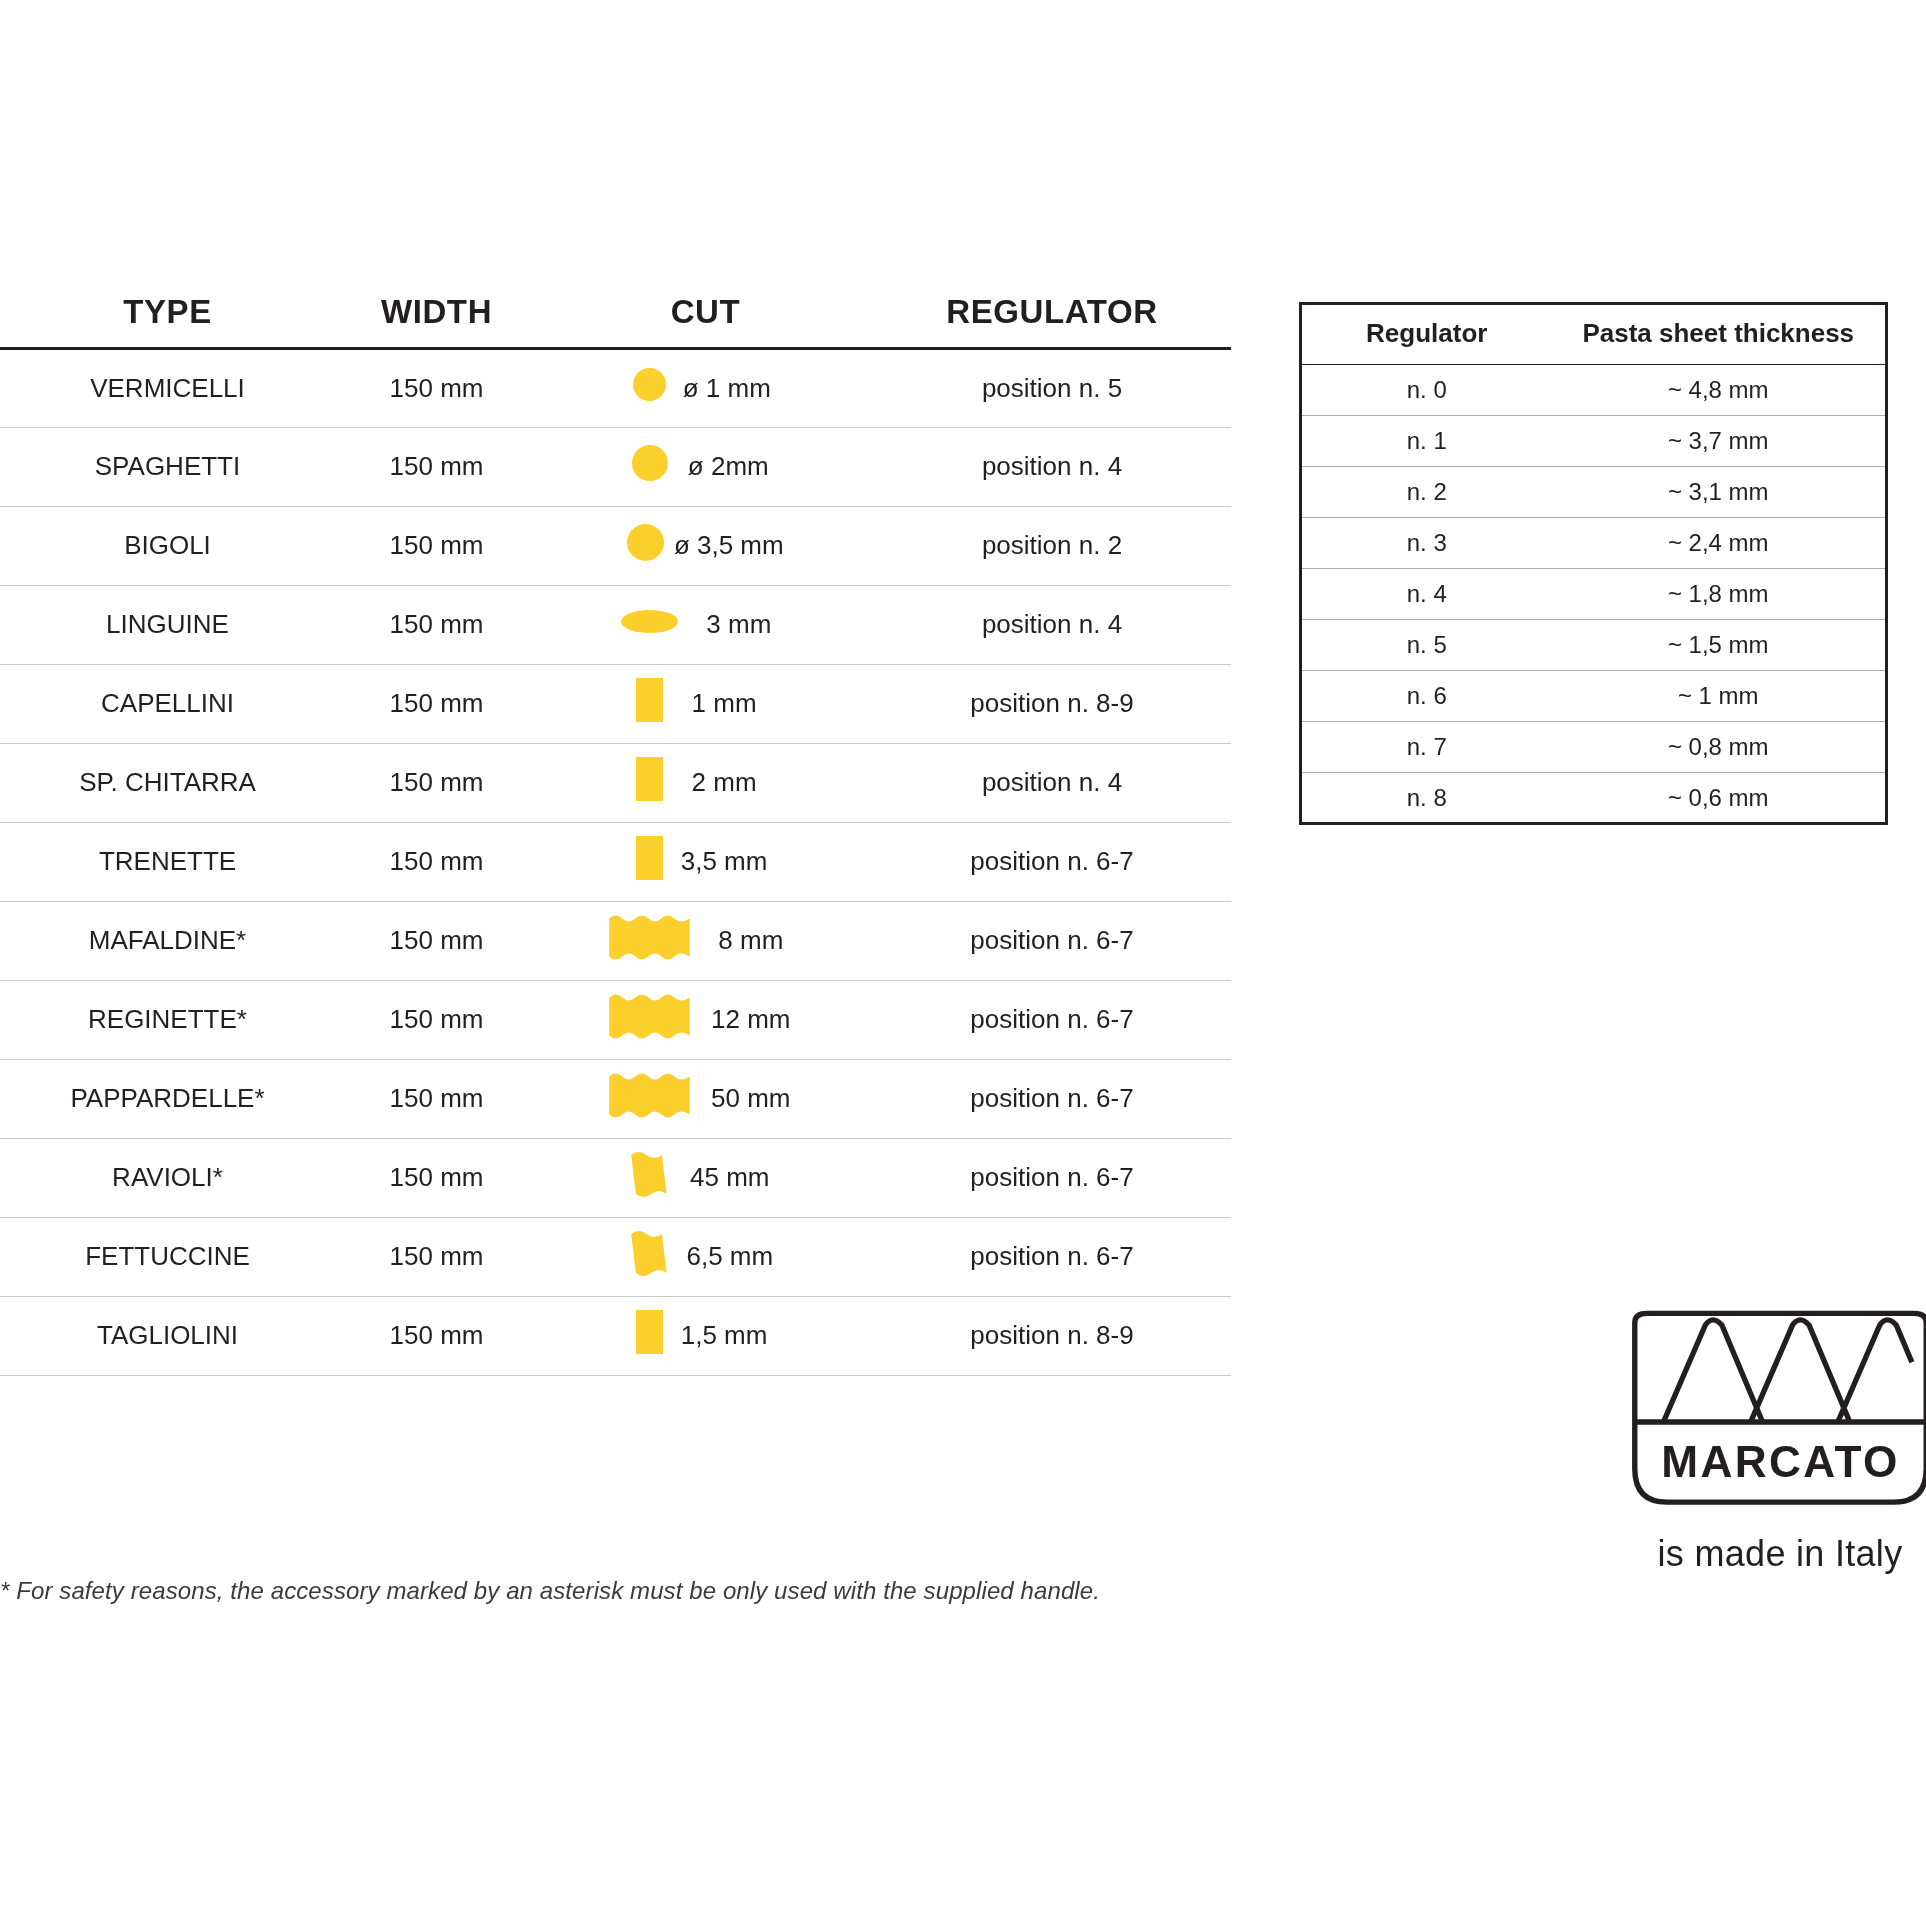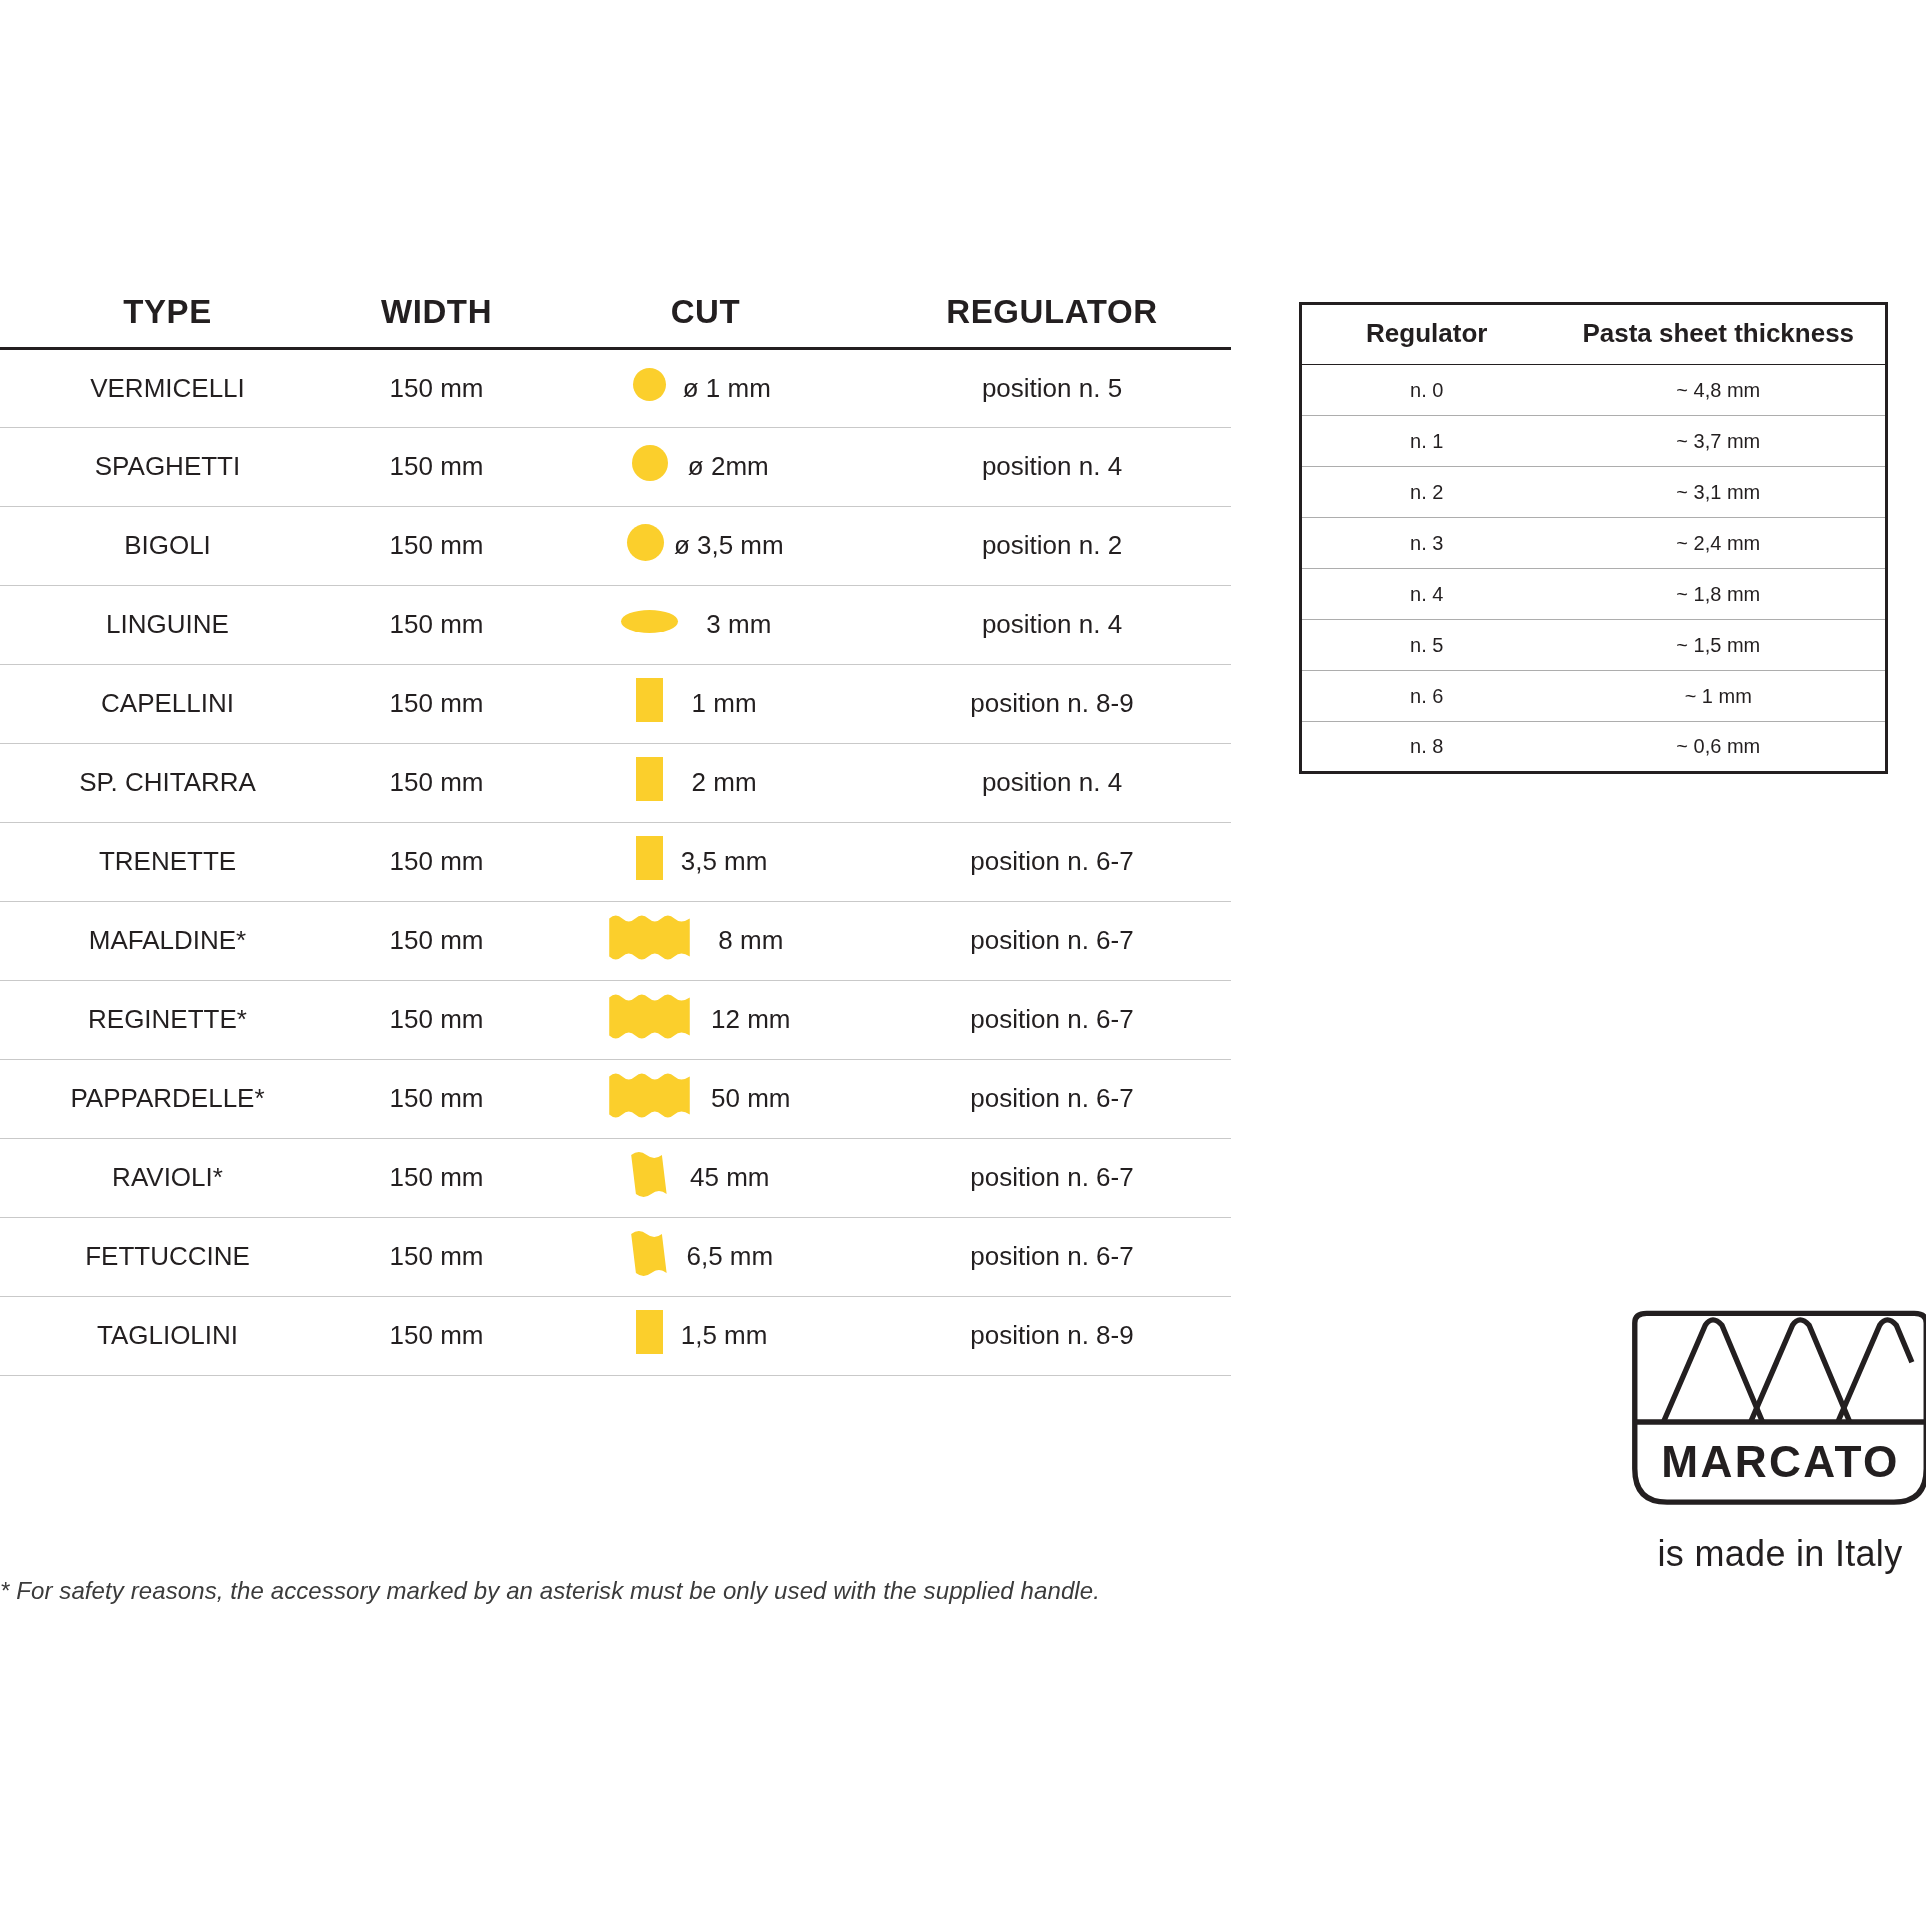--- a/index.html
+++ b/index.html
@@ -87,21 +87,21 @@
   table.reg thead th {
     font-size: 26px;
     font-weight: bold;
     padding: 13px 6px 15.5px 6px;
     text-align: center;
     vertical-align: middle;
     border-bottom: 1.8px solid #231f20;
     line-height: 1.18;
   }
   table.reg tbody td {
-    font-size: 20px;
+    font-size: 24px;
     height: 51px;
     text-align: center;
     vertical-align: middle;
     border-bottom: 1.2px solid #adadad;
     white-space: nowrap;
   }
   table.reg tbody tr:last-child td { border-bottom: none; }
 
   
   #footnote {
@@ -343,20 +343,24 @@
         </tr>
         <tr>
           <td>n. 5</td>
           <td>~ 1,5 mm</td>
         </tr>
         <tr>
           <td>n. 6</td>
           <td>~ 1 mm</td>
         </tr>
         <tr>
+          <td>n. 7</td>
+          <td>~ 0,8 mm</td>
+        </tr>
+        <tr>
           <td>n. 8</td>
           <td>~ 0,6 mm</td>
         </tr>
       </tbody>
   </table>
 </div>
 
 <div id="footnote">* For safety reasons, the accessory marked by an asterisk must be only used with the supplied handle.</div>
 
 <div id="logo-block">

